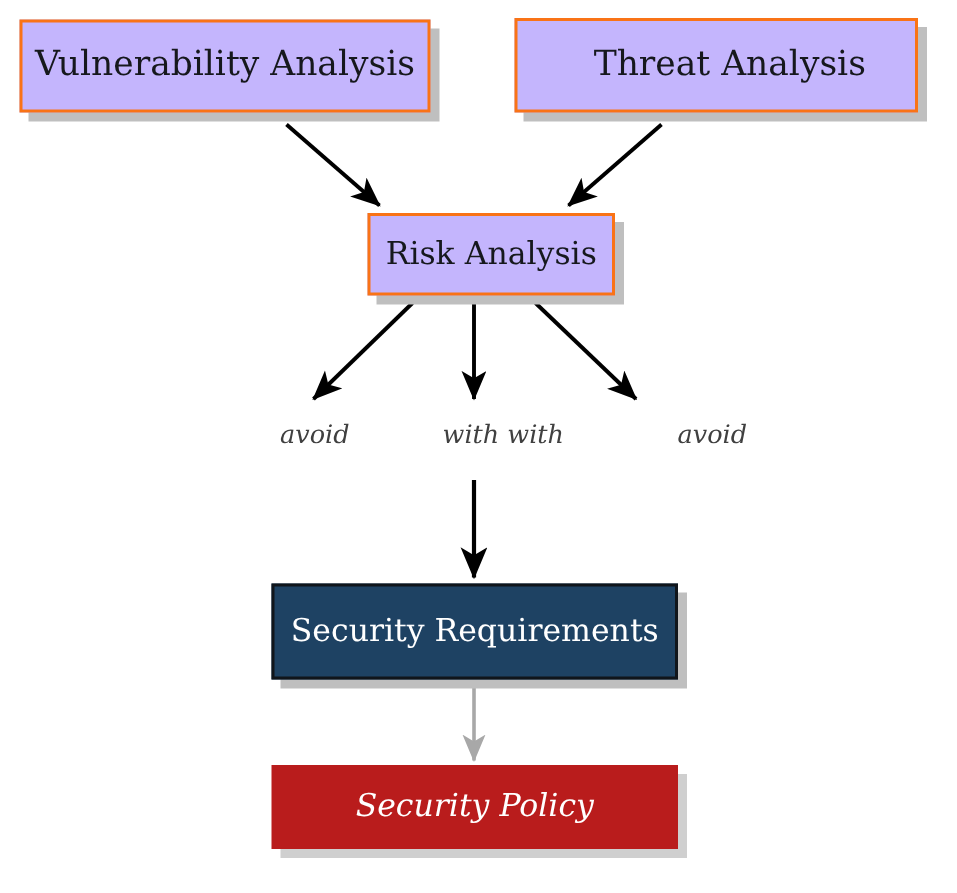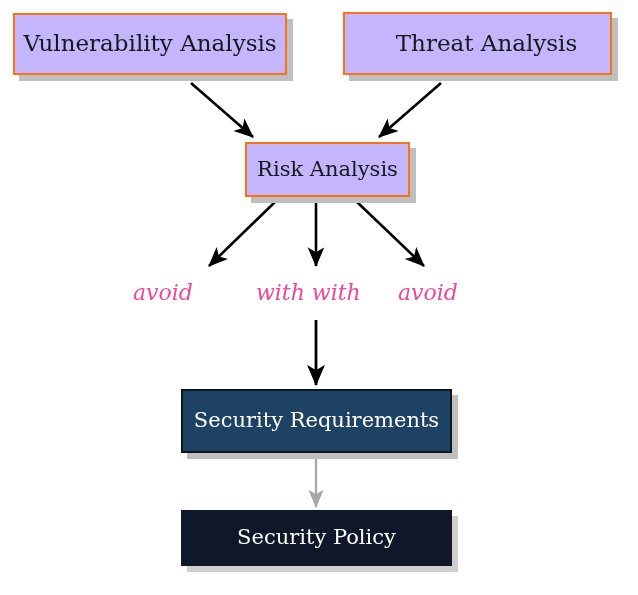--- a/index.html
+++ b/index.html
@@ -42,24 +42,25 @@
     color: #16181d;
     box-shadow: 6px 6px 0 0 #bfbfbf;
   }
   .node-dark {
     background: #1e4263;
     border: 2px solid #10151b;
     color: #ffffff;
     box-shadow: 6px 6px 0 0 #bfbfbf;
   }
   .node-gray {
-    background: #0f172a;
+    background: #b91c1c;
     border: none;
     color: #ffffff;
     box-shadow: 6px 6px 0 0 #cfcfcf;
+    font-style: italic;
   }
   #node-vulnerability-analysis {
     left: 13px; top: 13px;
     width: 274px; height: 62px;
     font-size: 23px;
   }
   #node-threat-analysis {
     left: 343px; top: 12px;
     width: 269px; height: 63px;
     font-size: 23px;
@@ -77,24 +78,24 @@
     font-size: 21px;
   }
   #node-security-policy {
     left: 181px; top: 510px;
     width: 271px; height: 56px;
     font-size: 21px;
   }
   .edge-label {
     position: absolute;
     font-style: italic;
-    font-size: 22px;
-    color: #ec4899;
+    font-size: 17px;
+    color: #404040;
     white-space: nowrap;
-    text-align: left;
+    text-align: right;
   }
   #label-avoid { left: 133px; top: 280px; width: 100px; }
   #label-deal-with { left: 256px; top: 280px; width: 120px; }
   #label-bear { left: 398px; top: 280px; width: 100px; }
 </style>
 </head>
 <body>
 
 <div id="diagram-root">
 

